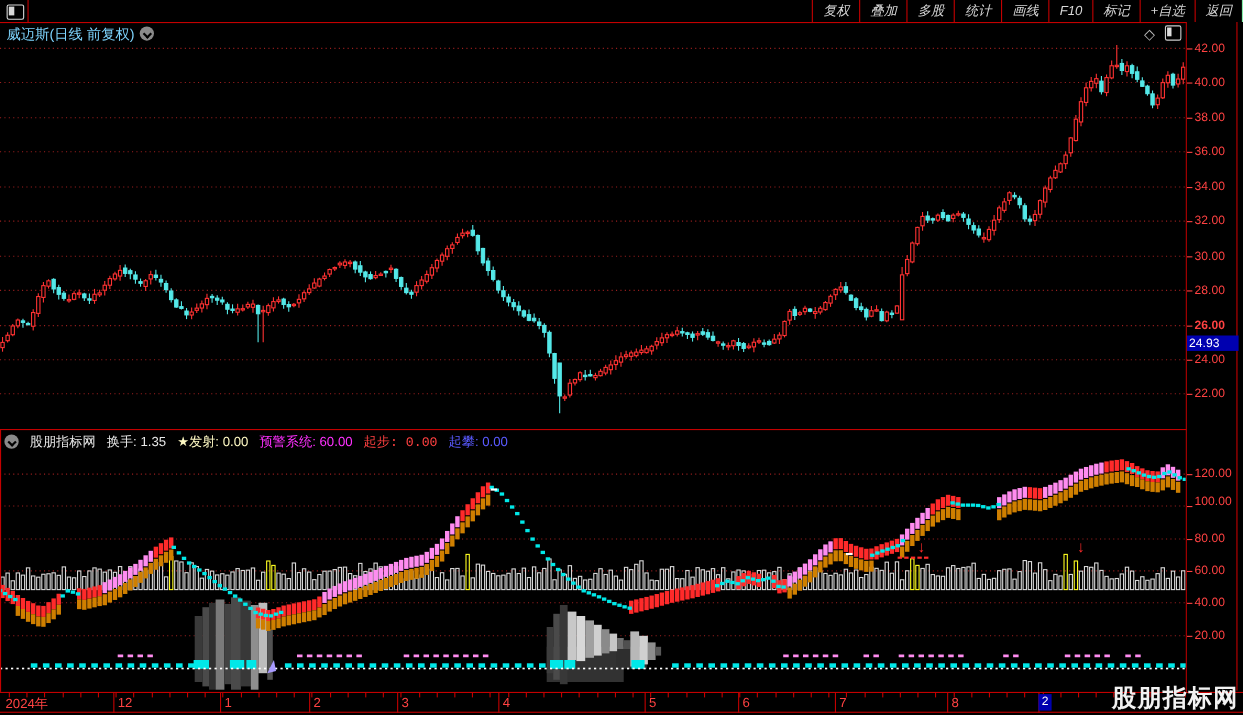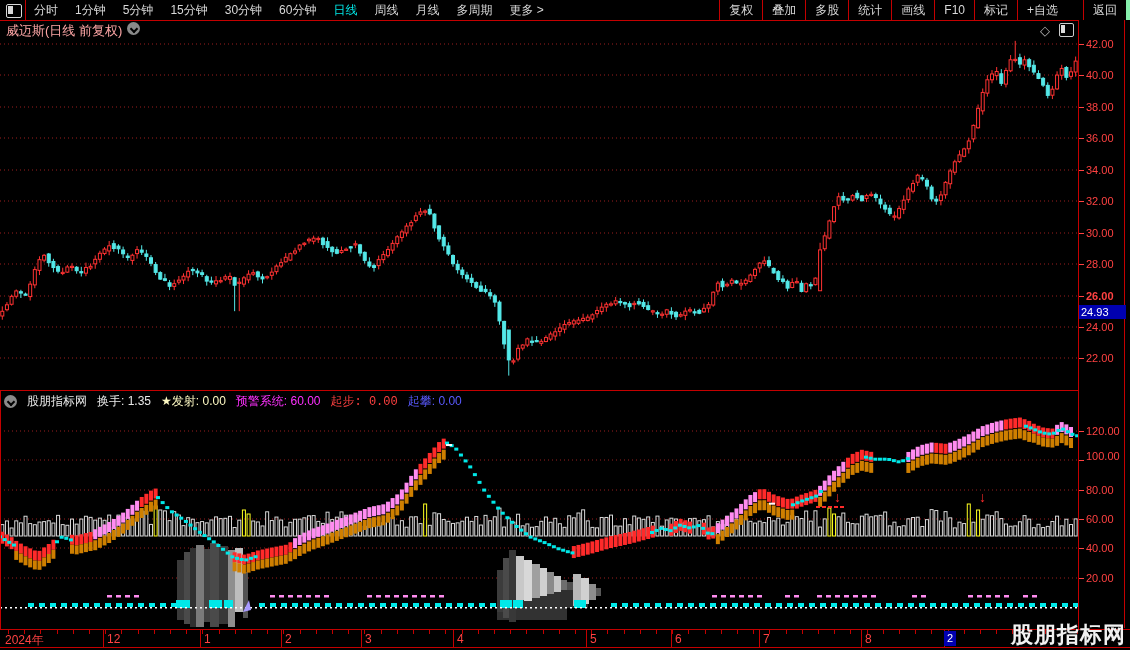--- a/index.html
+++ b/index.html
@@ -8,26 +8,26 @@
   
   .toolbar{position:absolute;left:0;top:0;width:1130px;height:21px;box-sizing:border-box;
            border-bottom:1px solid #c40000;display:flex;align-items:center;font-size:12px;}
   .win-icon{position:absolute;left:6px;top:4px;width:14px;height:12px;border:1px solid #d8d8d8;
             border-radius:2px;background:#000;}
   .win-icon .half{position:absolute;left:1px;top:1px;width:5px;height:8px;background:#d8d8d8;}
   .tb-vsep{position:absolute;left:25px;top:0;width:1px;height:20px;background:#c40000;}
   .tb-left{display:flex;gap:17px;margin-left:34px;}
   .tb-item{color:#d8d8d8;cursor:pointer;white-space:nowrap;}
   .tb-item.active{color:#00e8e8;}
-  .tb-right{margin-left:auto;display:flex;height:20px;align-items:flex-start;}
+  .tb-right{margin-left:auto;display:flex;height:20px;align-items:flex-start;font-style:italic;}
   .tb-right .tb-item{padding:0 9px;border-left:1px solid #c40000;height:20px;line-height:20px;}
-  .tb-right .tb-item:last-child{border-right:4px solid #86efac;margin-left:16px;}
+  .tb-right .tb-item:last-child{border-right:1px solid #86efac;}
   
-  .title-row{position:absolute;left:6px;top:22px;height:17px;display:flex;align-items:flex-start;gap:5px;
-             font-size:13px;color:#fca5a5;}
+  .title-row{position:absolute;left:6px;top:22px;height:17px;display:flex;align-items:center;gap:5px;
+             font-size:13px;color:#7dd3fc;}
   .circle-chevron{width:13px;height:13px;border-radius:50%;background:#8a8a8a;position:relative;display:inline-block;}
   .circle-chevron:after{content:"";position:absolute;left:3.5px;top:4px;width:4px;height:4px;
              border-right:2px solid #000;border-bottom:2px solid #000;transform:rotate(45deg);}
   .corner-icons{position:absolute;left:1040px;top:23px;display:flex;gap:9px;align-items:center;}
   .diamond{color:#bbb;font-size:13px;line-height:13px;}
   .pane-icon{width:13px;height:12px;border:1px solid #ccc;border-radius:2px;position:relative;background:#000;}
   .pane-icon:after{content:"";position:absolute;left:1px;top:1px;width:4px;height:8px;background:#ddd;}
   
   .main-svg{position:absolute;left:0;top:20px;}
   .lower-svg{position:absolute;left:0;top:390px;}
@@ -60,33 +60,20 @@
 </head>
 <body>
 
 <div class="screen">
 
   <div class="toolbar">
     <div class="win-icon">
         <div class="half"></div>
       </div>
     <div class="tb-vsep"></div>
-    <div class="tb-left" id="tb-left">
-        <span class="tb-item">分时</span>
-        <span class="tb-item">1分钟</span>
-        <span class="tb-item">5分钟</span>
-        <span class="tb-item">15分钟</span>
-        <span class="tb-item">30分钟</span>
-        <span class="tb-item">60分钟</span>
-        <span class="tb-item active">日线</span>
-        <span class="tb-item">周线</span>
-        <span class="tb-item">月线</span>
-        <span class="tb-item">多周期</span>
-        <span class="tb-item">更多 &gt;</span>
-      </div>
     <div class="tb-right" id="tb-right">
         <span class="tb-item">复权</span>
         <span class="tb-item">叠加</span>
         <span class="tb-item">多股</span>
         <span class="tb-item">统计</span>
         <span class="tb-item">画线</span>
         <span class="tb-item">F10</span>
         <span class="tb-item">标记</span>
         <span class="tb-item">+自选</span>
         <span class="tb-item">返回</span>

